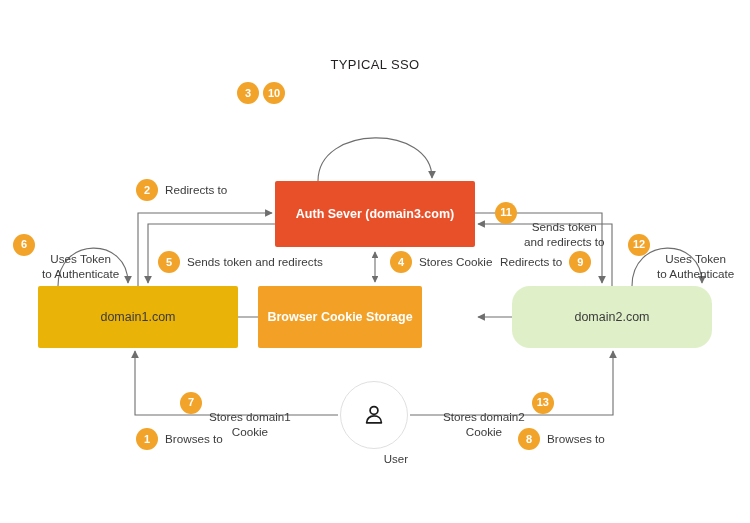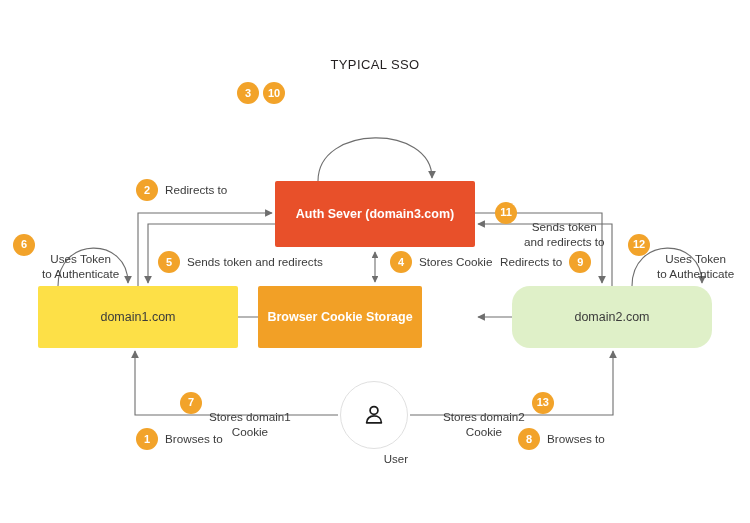--- a/index.html
+++ b/index.html
@@ -66,21 +66,21 @@
     background: #f2a026;
     color: #ffffff;
     font-size: 12.5px;
     font-weight: bold;
   }
   .node-d1 {
     left: 38px;
     top: 286px;
     width: 200px;
     height: 62px;
-    background: #fde047;
+    background: #eab308;
     color: #3b3b3b;
     font-size: 12.5px;
     font-weight: normal;
   }
   .node-d2 {
     left: 512px;
     top: 286px;
     width: 200px;
     height: 62px;
     background: #dff0c8;

